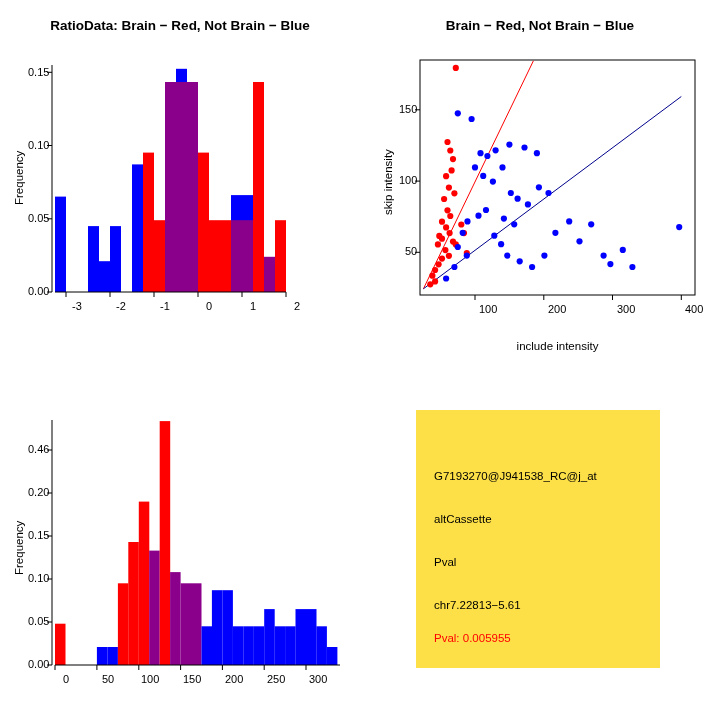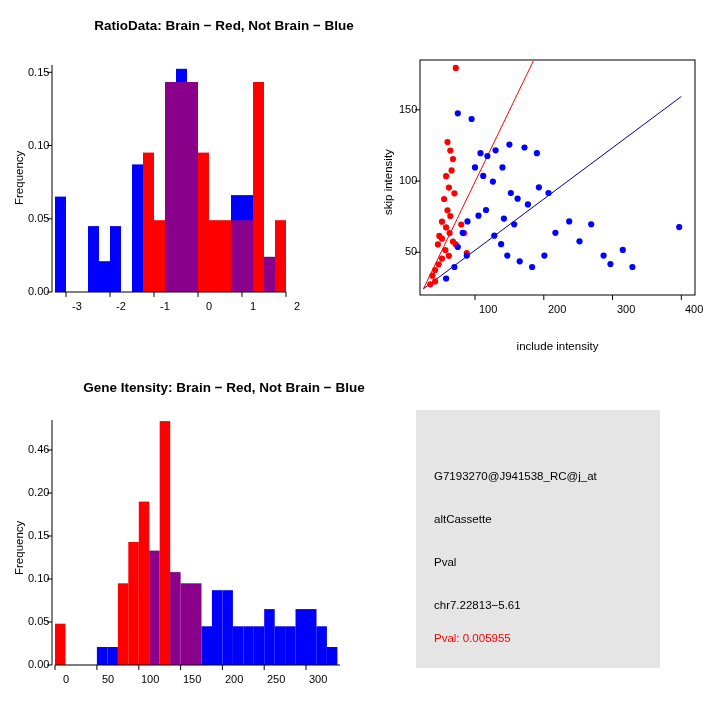--- a/index.html
+++ b/index.html
@@ -1,24 +1,24 @@
 <!DOCTYPE html>
 <html><head>
 <meta charset="utf-8">
 <style>
   html,body{margin:0;padding:0;}
   body{width:720px;height:720px;background:#ffffff;font-family:"Liberation Sans",sans-serif;}
   #page{position:relative;width:720px;height:720px;overflow:hidden;}
   .panel{position:absolute;}
-  .title{font-size:13.5px;font-weight:bold;color:#000;text-align:center;white-space:nowrap;padding-left:44px;}
+  .title{font-size:13.5px;font-weight:bold;color:#000;text-align:center;white-space:nowrap;}
   .axlabel{font-size:11.5px;color:#000;text-align:center;white-space:nowrap;}
   .ylabel{font-size:11.5px;color:#000;white-space:nowrap;transform:rotate(-90deg);transform-origin:0 0;}
   .tick{font-size:11px;color:#000;position:absolute;white-space:nowrap;padding-left:12px;}
   svg{display:block;}
-  .infobox{background:#e5e5e5;}
+  .infobox{background:#fde047;}
   .infotext{font-size:11.5px;color:#000;}
   .infotext.pval{color:#ff0000;}
 </style>
 </head>
 <body>
 
 <div id="page">
 
   <div class="panel" style="left:0;top:0;width:360px;height:360px;">
     <div class="title" style="left:0;top:18px;width:360px;position:absolute;">RatioData: Brain − Red, Not Brain − Blue</div>
@@ -79,20 +79,21 @@
     <div class="tick" style="left:238px;top:300px;">1</div>
     <div class="tick" style="left:282px;top:300px;">2</div>
     <div class="tick" style="left:16px;top:285px;">0.00</div>
     <div class="tick" style="left:16px;top:212px;">0.05</div>
     <div class="tick" style="left:16px;top:139px;">0.10</div>
     <div class="tick" style="left:16px;top:66px;">0.15</div>
     <div class="ylabel" style="position:absolute;left:13px;top:205px;">Frequency</div>
   </div>
 
   <div class="panel" style="left:360px;top:0;width:360px;height:360px;">
+    <div class="title" style="left:0;top:18px;width:360px;position:absolute;">Brain − Red, Not Brain − Blue</div>
     <svg width="360" height="360" style="position:absolute;left:0;top:0;">
 
       <rect x="60" y="60" width="275" height="235" fill="none" stroke="#000" stroke-width="1"></rect>
       <clipPath id="scclip">
           <rect x="60" y="60" width="275" height="235"></rect>
         </clipPath>
       <g clip-path="url(#scclip)">
 
         <line x1="63.4" y1="288.8" x2="173.4" y2="60.8" stroke="#ff0000" stroke-width="1"></line>
 
@@ -193,21 +194,20 @@
     <div class="tick" style="left:245px;top:303px;">300</div>
     <div class="tick" style="left:313px;top:303px;">400</div>
     <div class="tick" style="left:33px;top:245px;">50</div>
     <div class="tick" style="left:27px;top:174px;">100</div>
     <div class="tick" style="left:27px;top:103px;">150</div>
     <div class="axlabel" style="position:absolute;left:60px;top:340px;width:275px;">include intensity</div>
     <div class="ylabel" style="position:absolute;left:22px;top:215px;">skip intensity</div>
   </div>
 
   <div class="panel" style="left:0;top:360px;width:360px;height:360px;">
-    <div class="title" style="left:0;top:20px;width:360px;position:absolute;">Gene Itensity: Brain − Red, Not Brain − Blue</div>
     <svg width="360" height="360" style="position:absolute;left:0;top:0;">
 
       <g>
         <rect x="55.0" y="263.7" width="10.5" height="41.3" fill="#ff0000"></rect>
         <rect x="107.4" y="287.0" width="10.5" height="18.0" fill="#0000ff"></rect>
         <rect x="117.9" y="223.3" width="10.5" height="81.7" fill="#ff0000"></rect>
         <rect x="128.3" y="182.0" width="10.5" height="123.0" fill="#ff0000"></rect>
         <rect x="138.8" y="141.6" width="10.5" height="163.4" fill="#ff0000"></rect>
         <rect x="149.2" y="190.6" width="10.5" height="114.4" fill="#8b008b"></rect>
         <rect x="159.7" y="61.1" width="10.5" height="243.9" fill="#ff0000"></rect>

